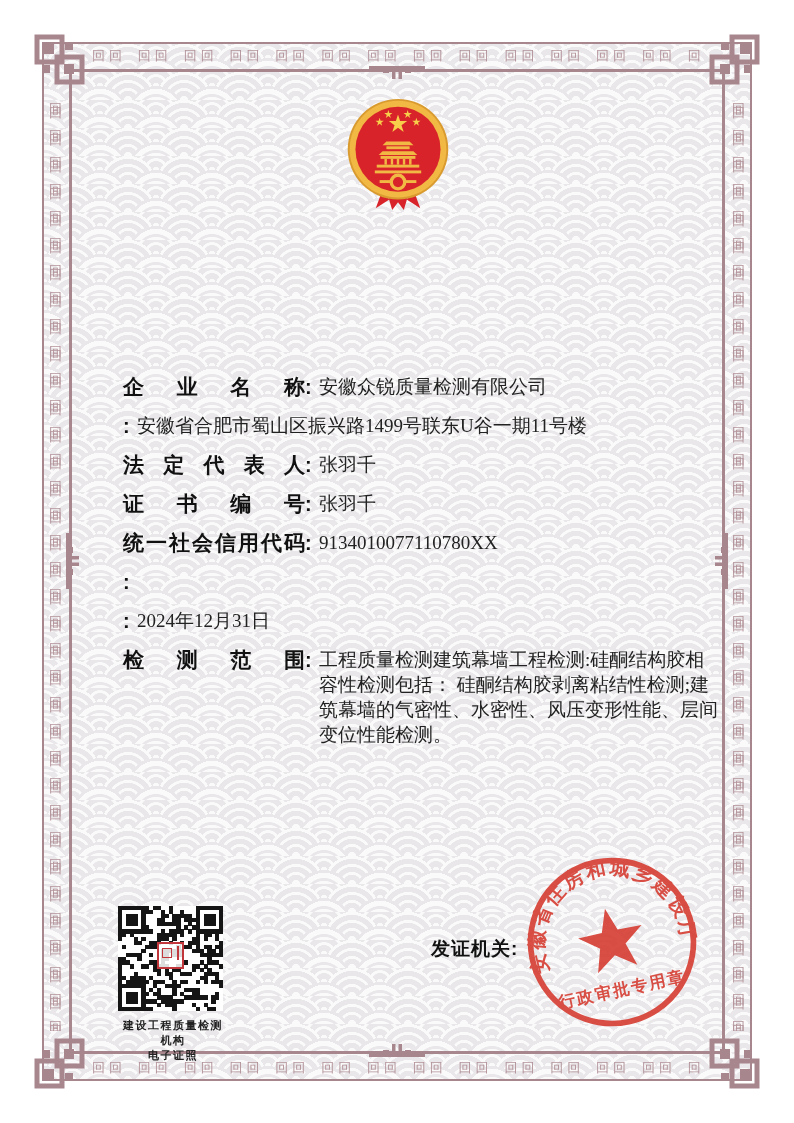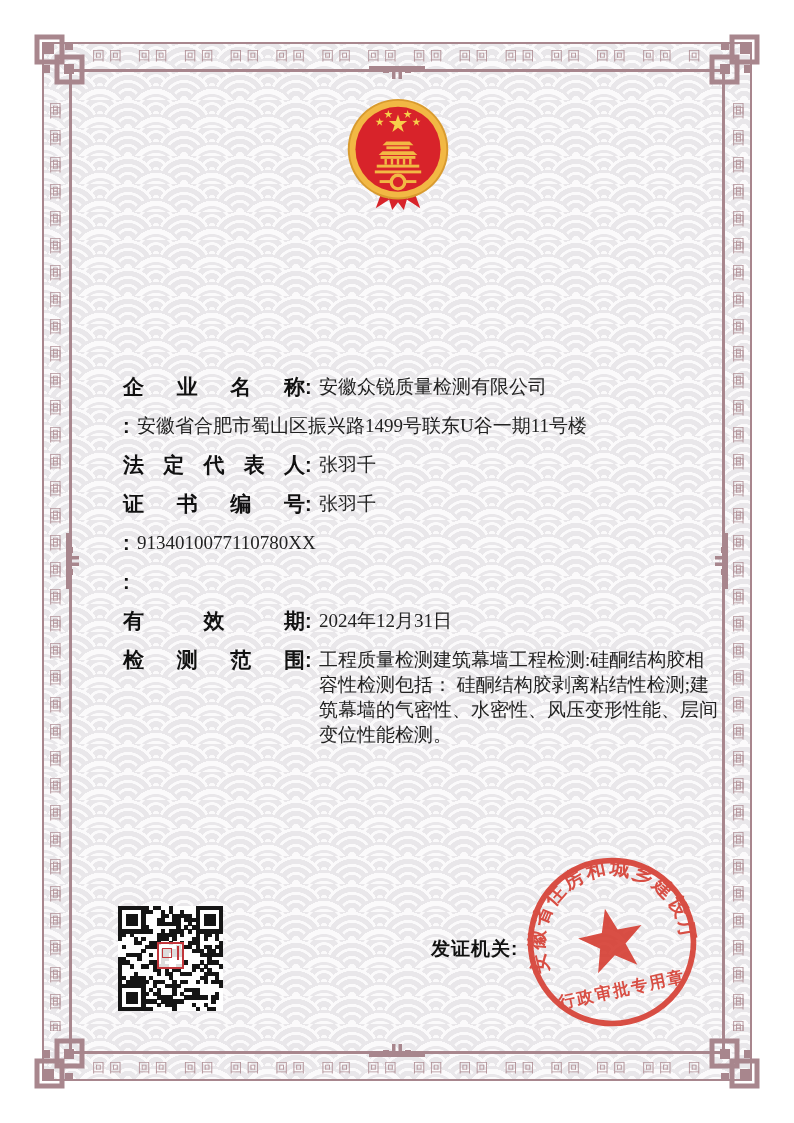--- a/index.html
+++ b/index.html
@@ -197,28 +197,28 @@
       <div class="field-label">法定代表人</div>
       <div class="field-colon">:</div>
       <div class="field-value">张羽千</div>
     </div>
     <div class="field-row">
       <div class="field-label">证书编号</div>
       <div class="field-colon">:</div>
       <div class="field-value">张羽千</div>
     </div>
     <div class="field-row">
+      <div class="field-label">统一社会信用代码</div>
       <div class="field-colon">:</div>
       <div class="field-value">9134010077110780XX</div>
     </div>
     <div class="field-row">
       <div class="field-colon">:</div>
     </div>
     <div class="field-row">
-      <div class="field-label">有效期</div>
       <div class="field-colon">:</div>
       <div class="field-value">2024年12月31日</div>
     </div>
     <div class="field-row">
       <div class="field-label">检测范围</div>
       <div class="field-colon">:</div>
       <div class="field-value">工程质量检测建筑幕墙工程检测:硅酮结构胶相容性检测包括： 硅酮结构胶剥离粘结性检测;建筑幕墙的气密性、水密性、风压变形性能、层间变位性能检测。</div>
     </div>
   </div>
 
@@ -572,20 +572,24 @@
         <div style="position: absolute; background: rgb(21, 21, 21); left: 19.4444px; top: 101.111px; width: 4.18889px; height: 4.18889px;"></div>
         <div style="position: absolute; background: rgb(21, 21, 21); left: 23.3333px; top: 101.111px; width: 4.18889px; height: 4.18889px;"></div>
         <div style="position: absolute; background: rgb(21, 21, 21); left: 27.2222px; top: 101.111px; width: 4.18889px; height: 4.18889px;"></div>
         <div style="position: absolute; background: rgb(21, 21, 21); left: 31.1111px; top: 101.111px; width: 4.18889px; height: 4.18889px;"></div>
         <div style="position: absolute; background: rgb(21, 21, 21); left: 54.4444px; top: 101.111px; width: 4.18889px; height: 4.18889px;"></div>
         <div style="position: absolute; background: rgb(21, 21, 21); left: 77.7778px; top: 101.111px; width: 4.18889px; height: 4.18889px;"></div>
         <div style="position: absolute; background: rgb(21, 21, 21); left: 89.4444px; top: 101.111px; width: 4.18889px; height: 4.18889px;"></div>
         <div style="position: absolute; background: rgb(21, 21, 21); left: 93.3333px; top: 101.111px; width: 4.18889px; height: 4.18889px;"></div>
       <div class="qr-seal"></div>
     </div>
+    <div class="qr-caption">
+      <div>建设工程质量检测机构</div>
+      <div>电子证照</div>
+    </div>
   </div>
 
   <div class="issuer-label">发证机关:</div>
 
   <svg class="seal" viewBox="0 0 190 190">
     <defs>
       <path id="sealarc" d="M 26 121 A 73 73 0 1 1 164 121" fill="none"></path>
     </defs>
     <circle cx="95" cy="95" r="86" fill="none" stroke="#d5382c" stroke-width="6"></circle>
     <polygon points="95,59 103.5,83.4 129.2,83.9 108.7,99.4 116.2,124.1 95,109.4 73.8,124.1 81.3,99.4 60.8,83.9 86.5,83.4" fill="#d5382c"></polygon>

